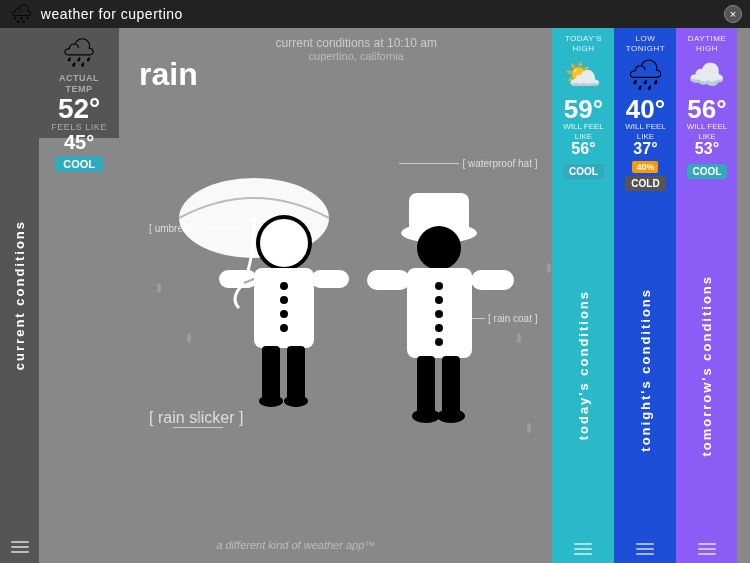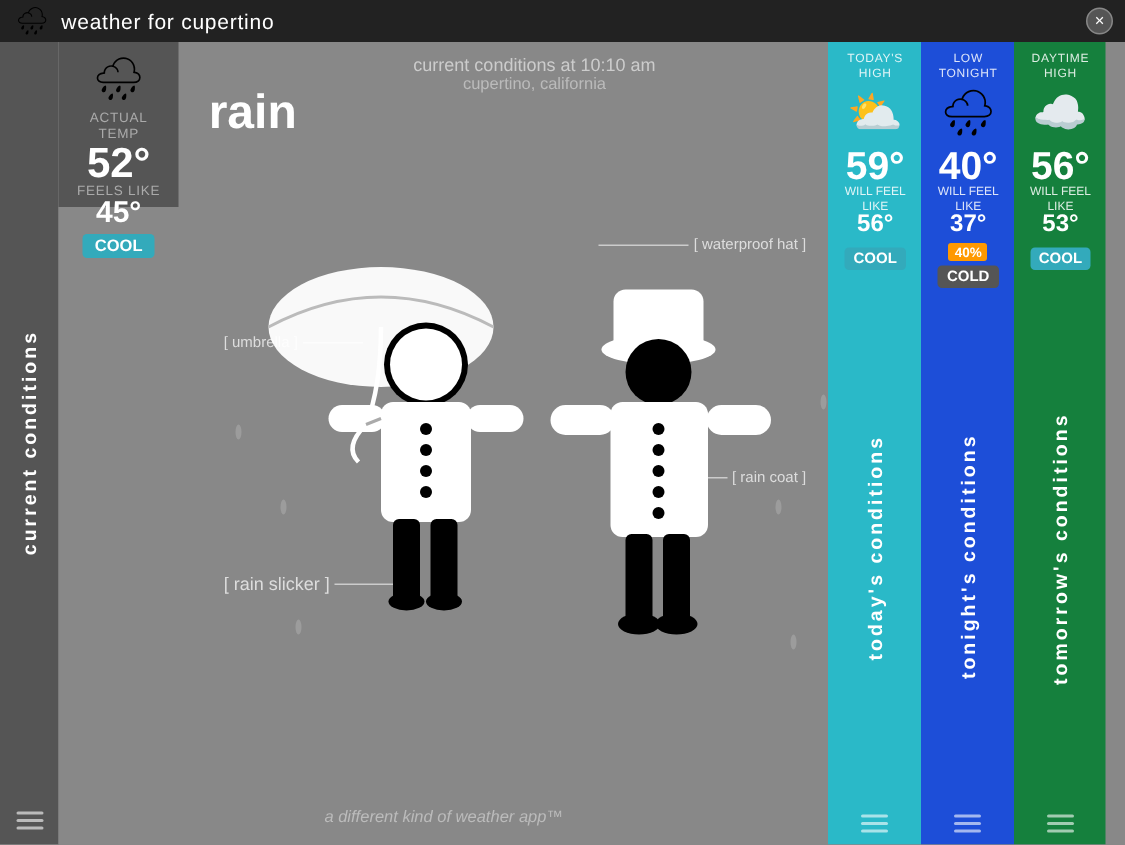--- a/index.html
+++ b/index.html
@@ -107,20 +107,21 @@
       font-size: 28px;
       margin-bottom: 4px;
     }
     .actual-temp-label {
       color: #aaa;
       font-size: 9px;
       text-transform: uppercase;
       letter-spacing: 0.5px;
       line-height: 1.2;
       text-align: center;
+      font-weight: bold;
     }
     .big-temp {
       color: white;
       font-size: 28px;
       font-weight: bold;
       line-height: 1;
     }
     .feels-label {
       color: #aaa;
       font-size: 9px;
@@ -383,21 +384,21 @@
       <div class="annotation" style="position:absolute; top:20px; right:15px; color:#ddd; font-size:10px;text-align:right;">
         <span style="width:60px; height:1px; background:#ccc; display:inline-block; margin-right:3px;"></span>
         <span>[ waterproof hat ]</span>
       </div>
 
       <div class="annotation" style="position:absolute; top:175px; right:15px; color:#ddd; font-size:10px;">
         <span style="width:40px; height:1px; background:#ccc; display:inline-block; margin-right:3px;"></span>
         <span>[ rain coat ]</span>
       </div>
 
-      <div class="annotation" style="position:absolute; top:244px; left:110px; color:#ddd; font-size:12px;">
+      <div class="annotation" style="position:absolute; top:271px; left:110px; color:#ddd; font-size:16px;flex-direction:column;">
         <span>[ rain slicker ]</span>
         <span style="width:50px; height:1px; background:#ccc; display:inline-block; margin-left:3px;"></span>
       </div>
 
       <svg width="480" height="400" style="position:absolute; bottom:25px; left:60px;" viewBox="0 0 480 400">
 
         <ellipse cx="155" cy="80" rx="75" ry="40" fill="white" opacity="0.95"></ellipse>
         <path d="M155 80 Q155 120 145 145" stroke="white" stroke-width="3" fill="none"></path>
         <path d="M80 80 Q155 40 230 80" stroke="#bbb" stroke-width="2" fill="none"></path>
 
@@ -505,21 +506,21 @@
       </div>
       <div class="panel-bottom-icon">
         <div class="menu-lines">
           <div class="menu-line"></div>
           <div class="menu-line"></div>
           <div class="menu-line"></div>
         </div>
       </div>
     </div>
 
-    <div class="conditions-panel" style="background:#15803d; width:61px;">
+    <div class="conditions-panel" style="background:#8b5cf6; width:61px;">
       <div class="panel-top">
         <div class="panel-label-sm">DAYTIME HIGH</div>
         <div class="panel-icon">☁️</div>
         <div class="panel-high-temp">56°</div>
         <div class="panel-feel-label">WILL FEEL LIKE</div>
         <div class="panel-feel-temp">53°</div>
         <div class="panel-badge">
           <span class="badge">COOL</span>
         </div>
       </div>

